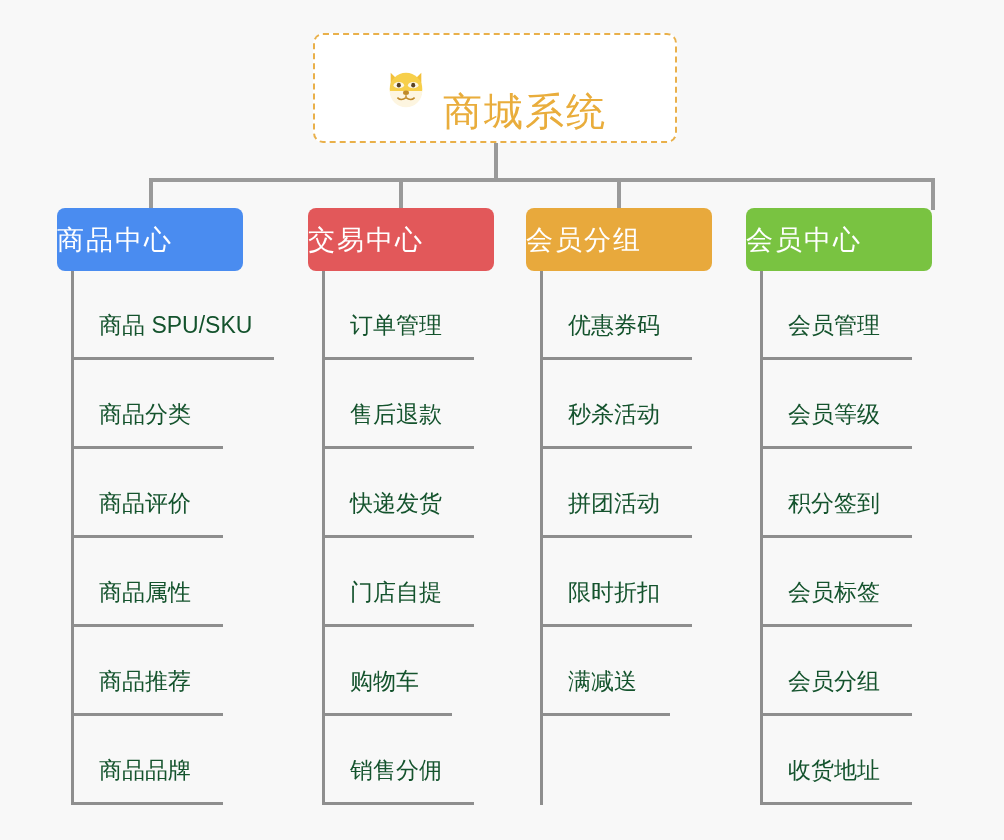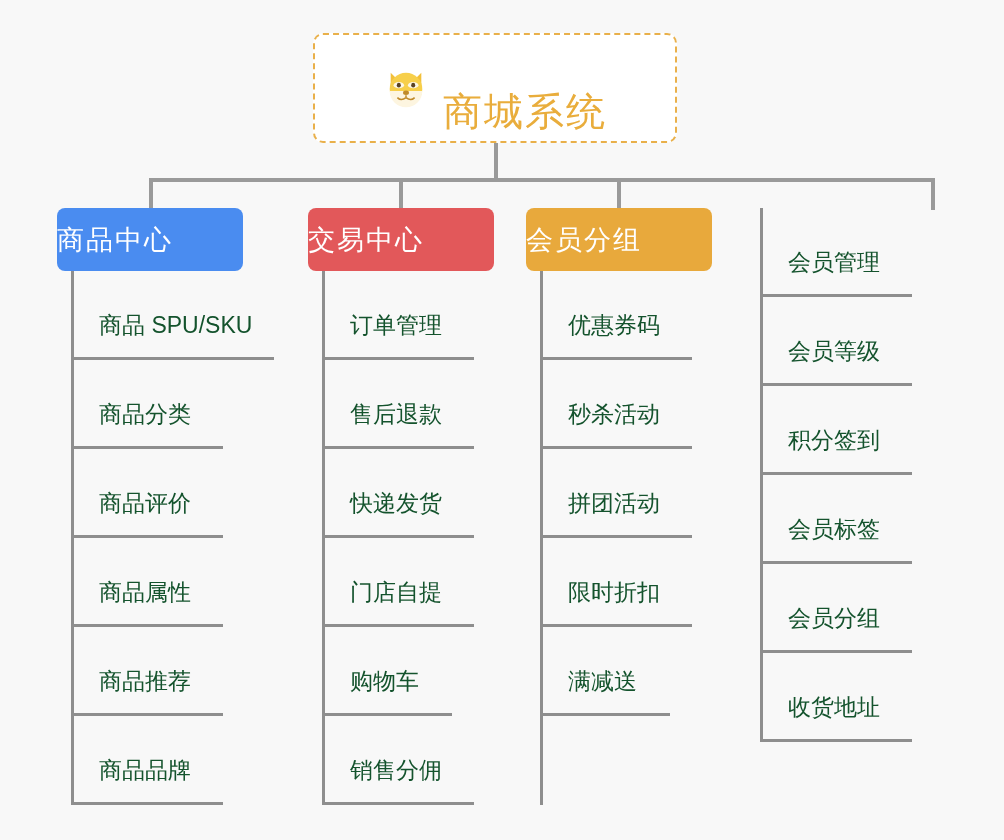--- a/index.html
+++ b/index.html
@@ -250,20 +250,23 @@
         <span class="leaf-rule" style="width:152px"></span>
       </div>
       <div class="leaf">
         <span class="leaf-label">满减送</span>
         <span class="leaf-rule" style="width:130px"></span>
       </div>
     </div>
   </div>
 
   <div class="column" id="col-3" style="left:746px;width:186px">
+    <div class="cat-box" style="background:#79c341">
+      <span>会员中心</span>
+    </div>
     <div class="branch">
       <div class="spine" style="height:534px"></div>
       <div class="leaf">
         <span class="leaf-label">会员管理</span>
         <span class="leaf-rule" style="width:152px"></span>
       </div>
       <div class="leaf">
         <span class="leaf-label">会员等级</span>
         <span class="leaf-rule" style="width:152px"></span>
       </div>

